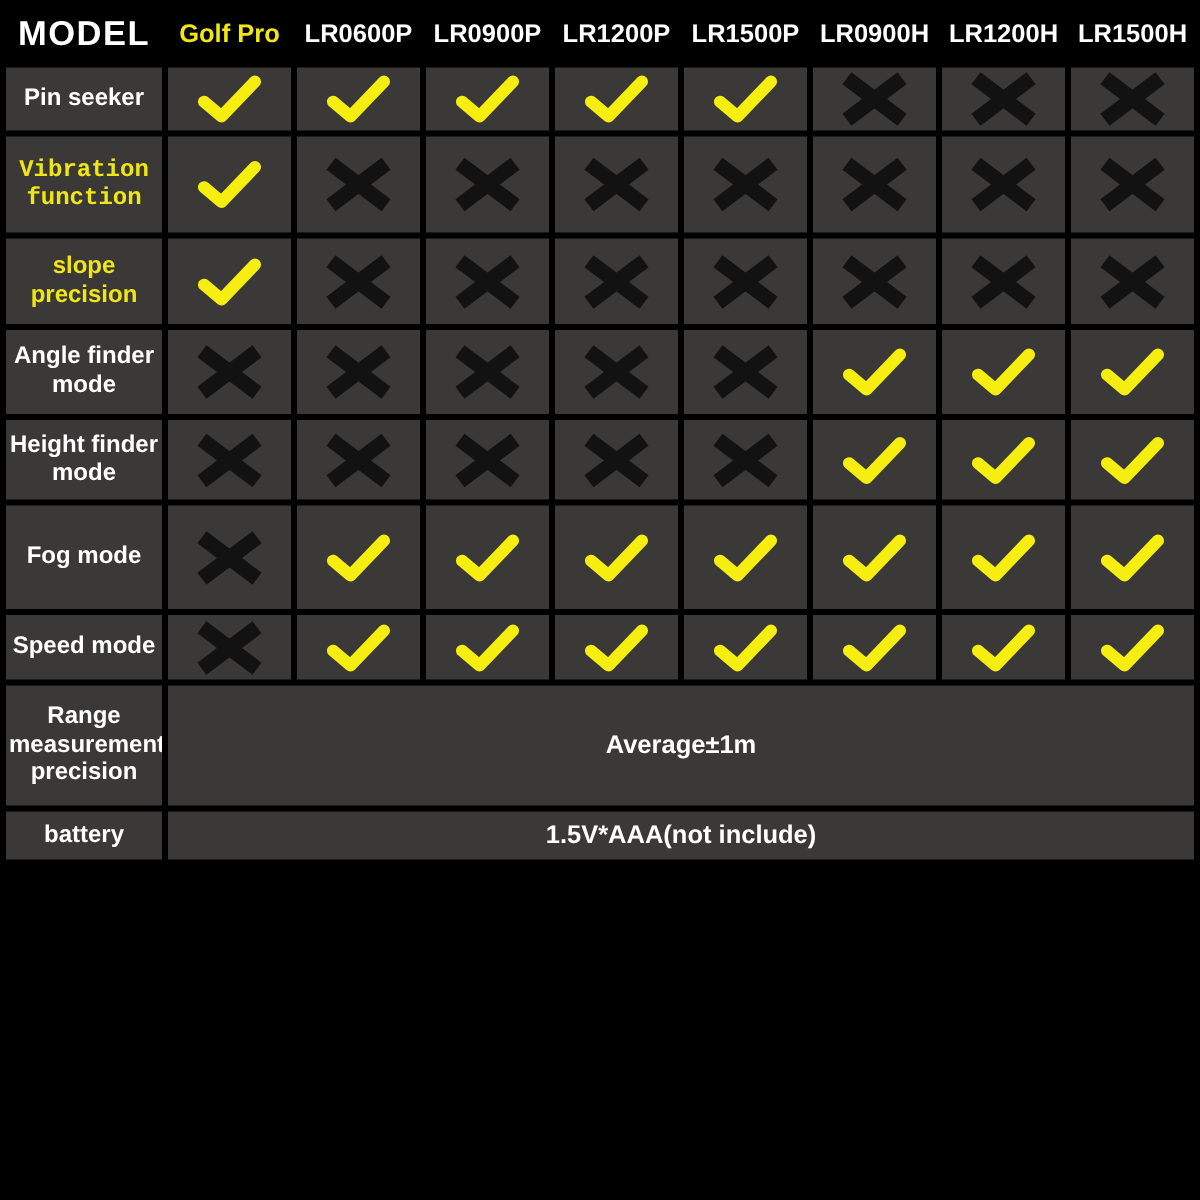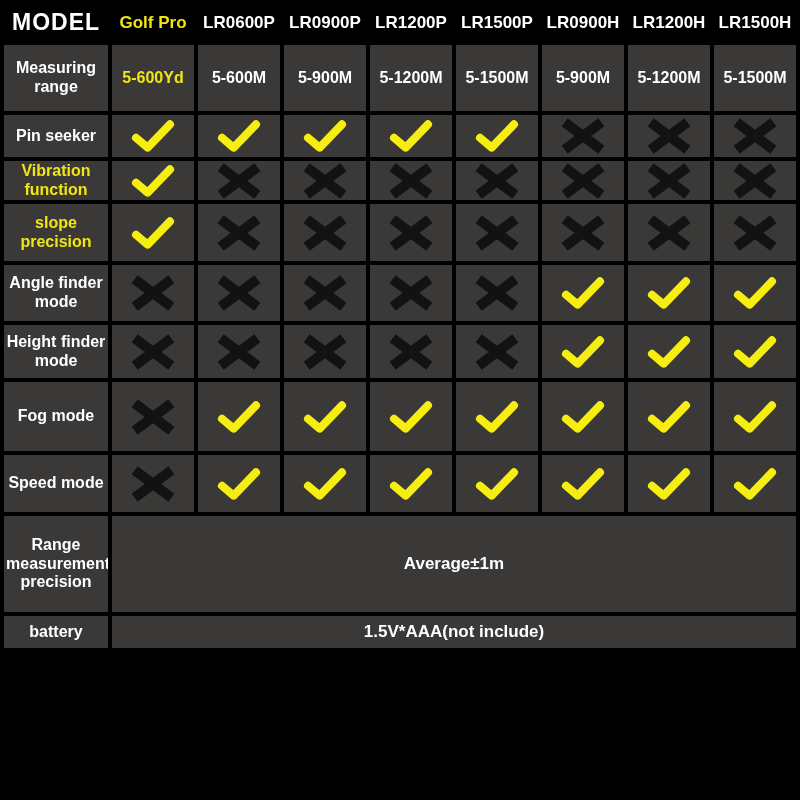--- a/index.html
+++ b/index.html
@@ -67,31 +67,20 @@
         <td class="model-h">MODEL</td>
         <td class="model-name accent">Golf Pro</td>
         <td class="model-name">LR0600P</td>
         <td class="model-name">LR0900P</td>
         <td class="model-name">LR1200P</td>
         <td class="model-name">LR1500P</td>
         <td class="model-name">LR0900H</td>
         <td class="model-name">LR1200H</td>
         <td class="model-name">LR1500H</td>
       </tr>
-      <tr style="height: 66px;">
-        <td class="lbl">Measuring range</td>
-        <td class="val accent">5-600Yd</td>
-        <td class="val">5-600M</td>
-        <td class="val">5-900M</td>
-        <td class="val">5-1200M</td>
-        <td class="val">5-1500M</td>
-        <td class="val">5-900M</td>
-        <td class="val">5-1200M</td>
-        <td class="val">5-1500M</td>
-      </tr>
       <tr style="height: 42px;">
         <td class="lbl">Pin seeker</td>
         <td class=""><svg viewBox="0 0 52 38" class="check">
             <path d="M7 21 L20 32 L45 6" fill="none" stroke="var(--check)" stroke-width="9" stroke-linecap="round" stroke-linejoin="round"></path>
           </svg></td>
         <td class=""><svg viewBox="0 0 52 38" class="check">
             <path d="M7 21 L20 32 L45 6" fill="none" stroke="var(--check)" stroke-width="9" stroke-linecap="round" stroke-linejoin="round"></path>
           </svg></td>
         <td class=""><svg viewBox="0 0 52 38" class="check">
             <path d="M7 21 L20 32 L45 6" fill="none" stroke="var(--check)" stroke-width="9" stroke-linecap="round" stroke-linejoin="round"></path>
@@ -99,21 +88,21 @@
         <td class=""><svg viewBox="0 0 52 38" class="check">
             <path d="M7 21 L20 32 L45 6" fill="none" stroke="var(--check)" stroke-width="9" stroke-linecap="round" stroke-linejoin="round"></path>
           </svg></td>
         <td class=""><svg viewBox="0 0 52 38" class="check">
             <path d="M7 21 L20 32 L45 6" fill="none" stroke="var(--check)" stroke-width="9" stroke-linecap="round" stroke-linejoin="round"></path>
           </svg></td>
         <td class=""><span class="cross"><span class="bar b1"></span><span class="bar b2"></span></span></td>
         <td class=""><span class="cross"><span class="bar b1"></span><span class="bar b2"></span></span></td>
         <td class=""><span class="cross"><span class="bar b1"></span><span class="bar b2"></span></span></td>
       </tr>
-      <tr style="height: 39px;">
+      <tr style="height: 64px; font-family: Liberation Mono, monospace;">
         <td class="lbl accent">Vibration function</td>
         <td class=""><svg viewBox="0 0 52 38" class="check">
             <path d="M7 21 L20 32 L45 6" fill="none" stroke="var(--check)" stroke-width="9" stroke-linecap="round" stroke-linejoin="round"></path>
           </svg></td>
         <td class=""><span class="cross"><span class="bar b1"></span><span class="bar b2"></span></span></td>
         <td class=""><span class="cross"><span class="bar b1"></span><span class="bar b2"></span></span></td>
         <td class=""><span class="cross"><span class="bar b1"></span><span class="bar b2"></span></span></td>
         <td class=""><span class="cross"><span class="bar b1"></span><span class="bar b2"></span></span></td>
         <td class=""><span class="cross"><span class="bar b1"></span><span class="bar b2"></span></span></td>
         <td class=""><span class="cross"><span class="bar b1"></span><span class="bar b2"></span></span></td>
@@ -184,21 +173,21 @@
         <td class=""><svg viewBox="0 0 52 38" class="check">
             <path d="M7 21 L20 32 L45 6" fill="none" stroke="var(--check)" stroke-width="9" stroke-linecap="round" stroke-linejoin="round"></path>
           </svg></td>
         <td class=""><svg viewBox="0 0 52 38" class="check">
             <path d="M7 21 L20 32 L45 6" fill="none" stroke="var(--check)" stroke-width="9" stroke-linecap="round" stroke-linejoin="round"></path>
           </svg></td>
         <td class=""><svg viewBox="0 0 52 38" class="check">
             <path d="M7 21 L20 32 L45 6" fill="none" stroke="var(--check)" stroke-width="9" stroke-linecap="round" stroke-linejoin="round"></path>
           </svg></td>
       </tr>
-      <tr style="height: 57px;">
+      <tr style="height: 43px;">
         <td class="lbl">Speed mode</td>
         <td class=""><span class="cross"><span class="bar b1"></span><span class="bar b2"></span></span></td>
         <td class=""><svg viewBox="0 0 52 38" class="check">
             <path d="M7 21 L20 32 L45 6" fill="none" stroke="var(--check)" stroke-width="9" stroke-linecap="round" stroke-linejoin="round"></path>
           </svg></td>
         <td class=""><svg viewBox="0 0 52 38" class="check">
             <path d="M7 21 L20 32 L45 6" fill="none" stroke="var(--check)" stroke-width="9" stroke-linecap="round" stroke-linejoin="round"></path>
           </svg></td>
         <td class=""><svg viewBox="0 0 52 38" class="check">
             <path d="M7 21 L20 32 L45 6" fill="none" stroke="var(--check)" stroke-width="9" stroke-linecap="round" stroke-linejoin="round"></path>
@@ -209,21 +198,21 @@
         <td class=""><svg viewBox="0 0 52 38" class="check">
             <path d="M7 21 L20 32 L45 6" fill="none" stroke="var(--check)" stroke-width="9" stroke-linecap="round" stroke-linejoin="round"></path>
           </svg></td>
         <td class=""><svg viewBox="0 0 52 38" class="check">
             <path d="M7 21 L20 32 L45 6" fill="none" stroke="var(--check)" stroke-width="9" stroke-linecap="round" stroke-linejoin="round"></path>
           </svg></td>
         <td class=""><svg viewBox="0 0 52 38" class="check">
             <path d="M7 21 L20 32 L45 6" fill="none" stroke="var(--check)" stroke-width="9" stroke-linecap="round" stroke-linejoin="round"></path>
           </svg></td>
       </tr>
-      <tr style="height: 96px;">
+      <tr style="height: 80px;">
         <td class="lbl">Range measurement precision</td>
         <td class="spec-val" colspan="8">Average±1m</td>
       </tr>
       <tr style="height: 32px;">
         <td class="lbl">battery</td>
         <td class="spec-val" colspan="8">1.5V*AAA(not include)</td>
       </tr>
     </tbody>
 </table>
 

